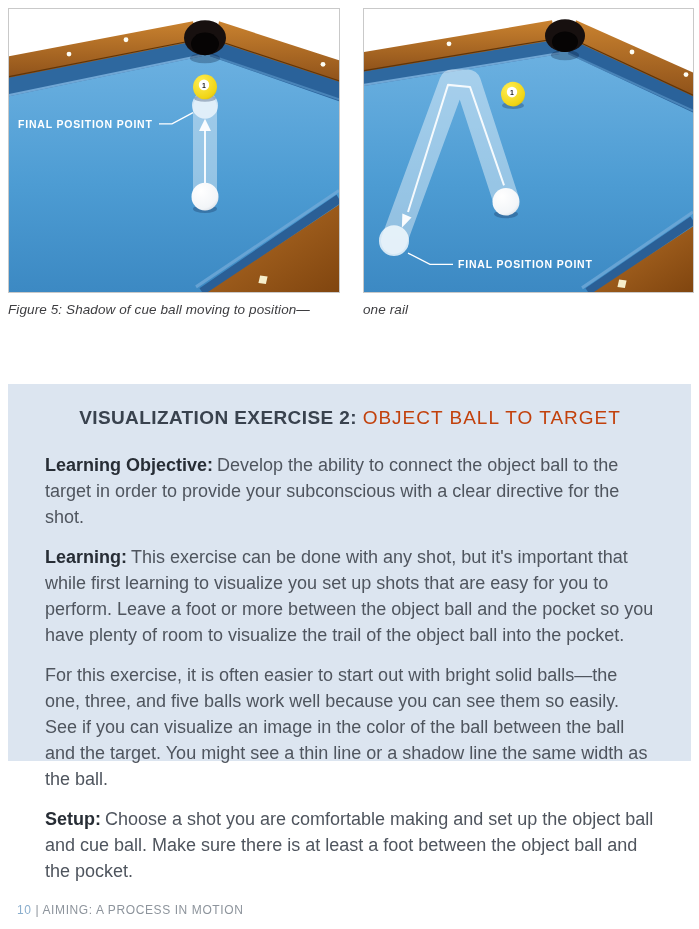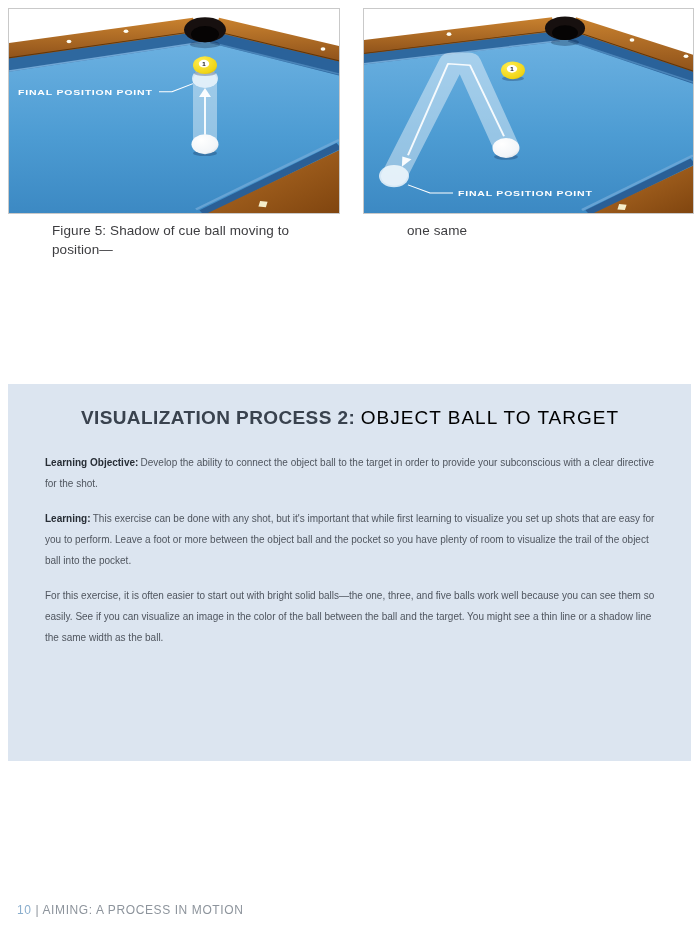--- a/index.html
+++ b/index.html
@@ -5,45 +5,45 @@
   html,body{margin:0;padding:0;background:#ffffff;}
   .page{
     position:relative;width:699px;height:929px;background:#ffffff;
     font-family:"Liberation Sans", sans-serif;overflow:hidden;
   }
   
   .fig{position:absolute;top:8px;margin:0;}
   .fig-5{left:8px;width:332px;}
   .fig-6{left:363px;width:331px;}
   .fig-image{
-    box-sizing:border-box;height:206px;border:1px solid #c9c9c9;background:#fff;
+    box-sizing:border-box;height:285px;border:1px solid #c9c9c9;background:#fff;
   }
   .fig-image svg{display:block;width:100%;height:100%;}
   .fig-caption{
-    margin-top:7px;font-size:13.5px;line-height:19px;
-    color:#3d3d40;letter-spacing:0.1px;margin-left:44px;
+    margin-top:7px;font-size:13.5px;line-height:19px;font-style:italic;
+    color:#3d3d40;letter-spacing:0.1px;
   }
   .trail-label{
     font-size:10.5px;font-weight:bold;letter-spacing:0.8px;fill:#ffffff;
   }
   .ball-num{font-size:7px;font-weight:bold;fill:#1c1c1c;}
   
   .exercise-box{
     position:absolute;left:8px;top:384px;width:683px;height:377px;
     box-sizing:border-box;background:#dce5f0;padding:21px 36px 0 37px;
   }
   .exercise-title{
     margin:0 0 21px 0;text-align:center;font-size:19px;line-height:26px;
     font-weight:bold;color:#39424e;letter-spacing:0.4px;
   }
   .exercise-title .title-light{
-    font-weight:normal;color:#000000;letter-spacing:1px;
+    font-weight:normal;color:#c2410c;letter-spacing:1px;
   }
   .exercise-box p{
-    margin:0 0 14px 0;font-size:10px;line-height:21px;color:#4f555e;
+    margin:0 0 14px 0;font-size:18px;line-height:26px;color:#4f555e;
   }
   .exercise-box p strong{color:#272d35;margin-right:0.22em;}
   .exercise-box p strong:empty{margin-right:0;}
   
   .page-footer{
     position:absolute;left:17px;top:903px;font-size:12px;letter-spacing:0.6px;
     color:#8d949c;
   }
   .page-footer .page-num{color:#8aaecd;margin-top:8px;}
 </style>
@@ -193,26 +193,27 @@
         <text class="ball-num" x="148" y="83.6" text-anchor="middle">1</text>
 
         <ellipse cx="142" cy="200" rx="12" ry="4" fill="rgba(15,40,80,0.30)"></ellipse>
         <circle cx="142" cy="188" r="13.5" fill="url(#cueR)"></circle>
 
         <polyline points="44,238 66,249 89,249" fill="none" stroke="#ffffff" stroke-width="1.3"></polyline>
         <text class="trail-label" x="94" y="253">FINAL POSITION POINT</text>
       </svg>
     </div>
     <figcaption class="fig-caption">
-      <div>one same</div>
+      <div>one rail</div>
     </figcaption>
   </figure>
 
   <section class="exercise-box">
-    <h2 class="exercise-title"><span class="title-bold">VISUALIZATION PROCESS 2:</span> <span class="title-light">OBJECT BALL TO TARGET</span></h2>
+    <h2 class="exercise-title"><span class="title-bold">VISUALIZATION EXERCISE 2:</span> <span class="title-light">OBJECT BALL TO TARGET</span></h2>
     <p><strong>Learning Objective:</strong><span>Develop the ability to connect the object ball to the target in order to provide your subconscious with a clear directive for the shot.</span></p>
     <p><strong>Learning:</strong><span>This exercise can be done with any shot, but it's important that while first learning to visualize you set up shots that are easy for you to perform. Leave a foot or more between the object ball and the pocket so you have plenty of room to visualize the trail of the object ball into the pocket.</span></p>
     <p><strong></strong><span>For this exercise, it is often easier to start out with bright solid balls—the one, three, and five balls work well because you can see them so easily. See if you can visualize an image in the color of the ball between the ball and the target. You might see a thin line or a shadow line the same width as the ball.</span></p>
+    <p><strong>Setup:</strong><span>Choose a shot you are comfortable making and set up the object ball and cue ball. Make sure there is at least a foot between the object ball and the pocket.</span></p>
   </section>
 
   <footer class="page-footer"><span class="page-num">10</span> <span>|</span> <span>AIMING: A PROCESS IN MOTION</span></footer>
 
 </div>
 
 </body></html>

